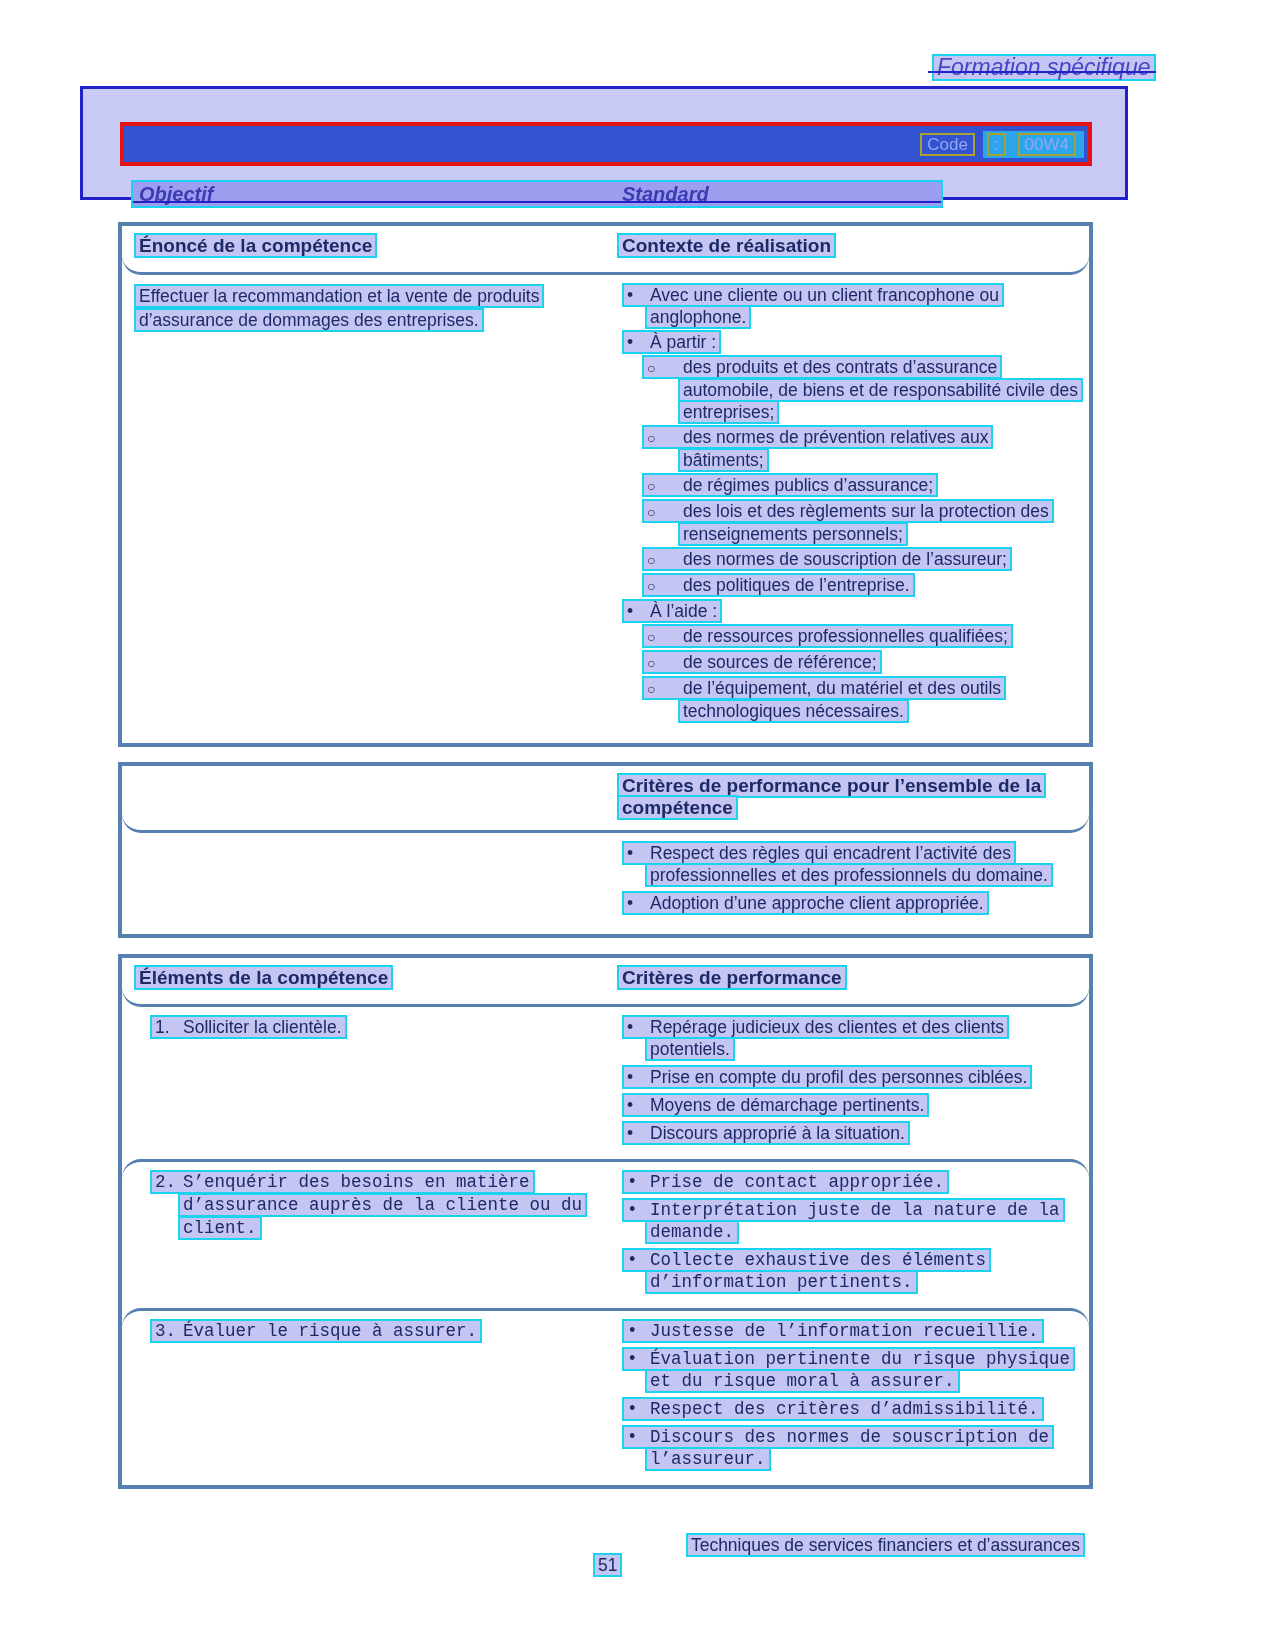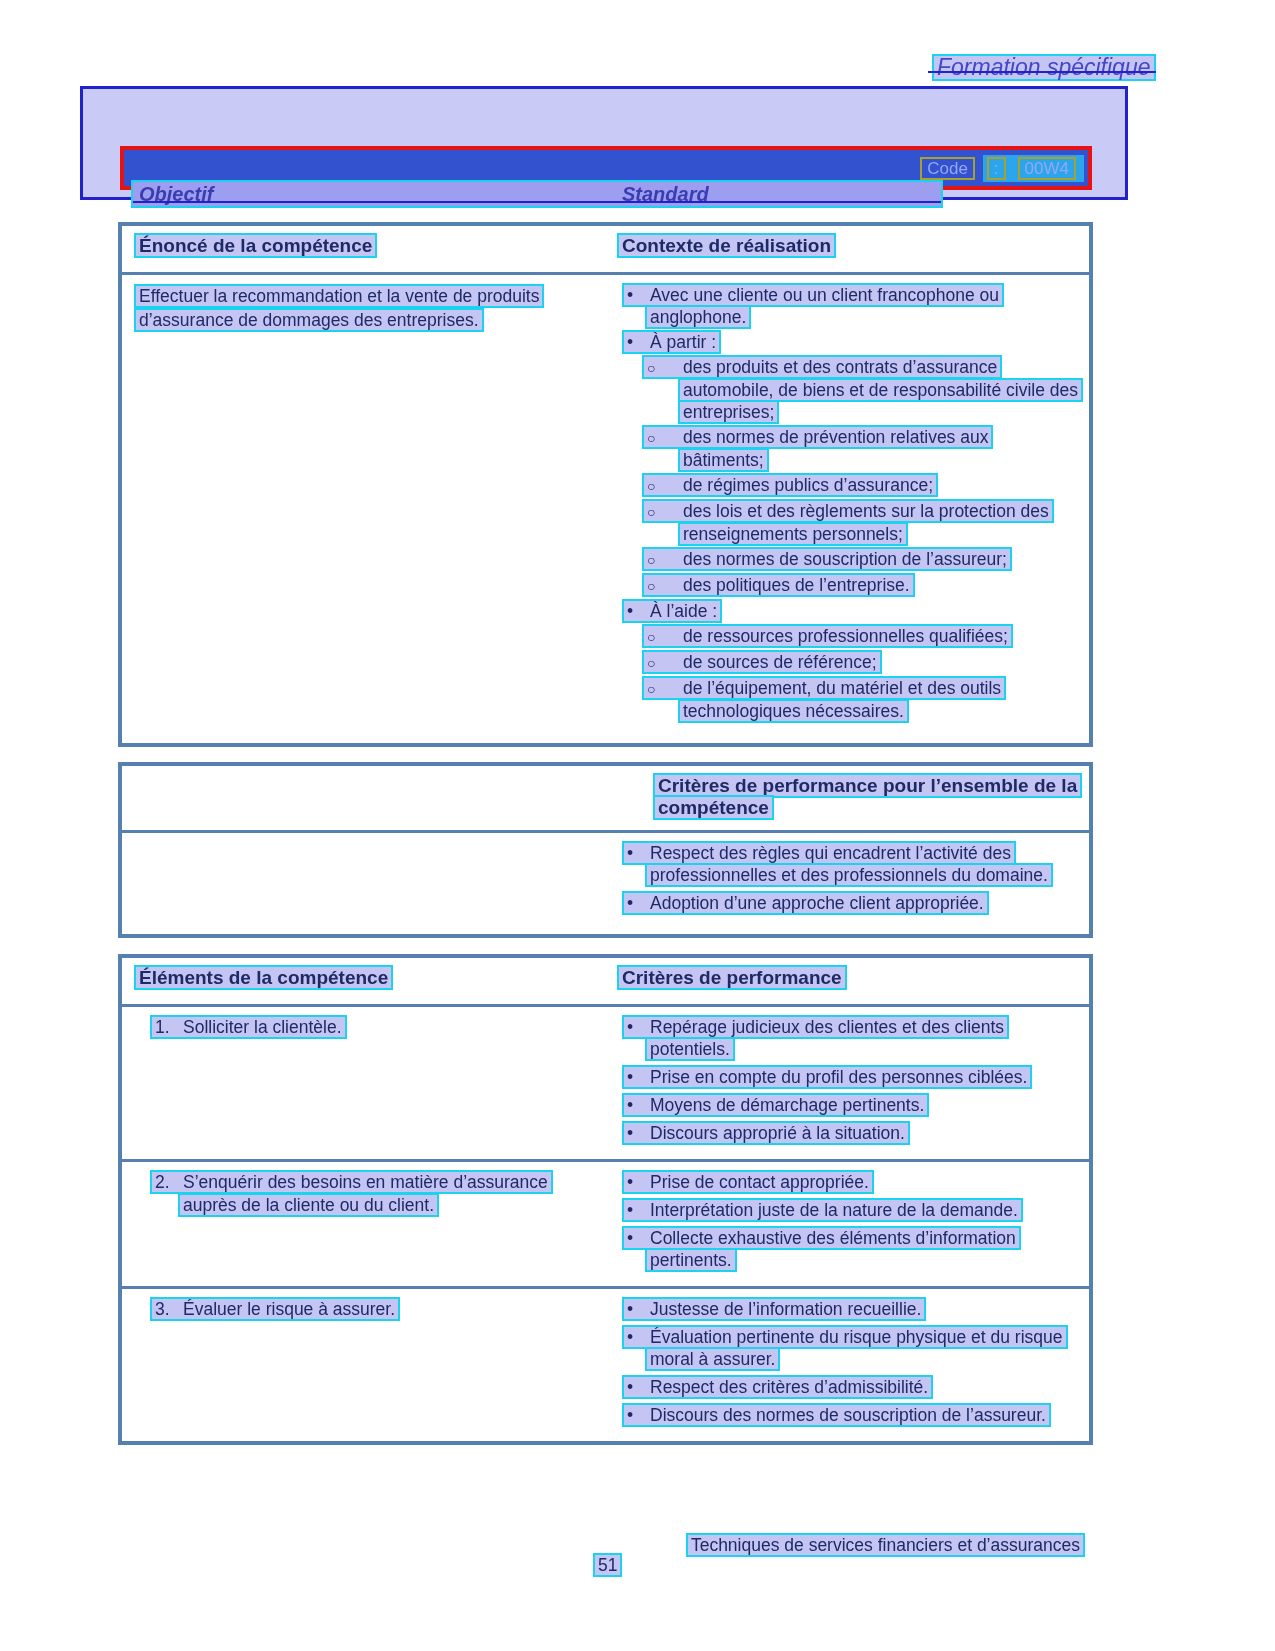--- a/index.html
+++ b/index.html
@@ -35,21 +35,20 @@
     background:var(--accent-box-bg,#cacaf7);
     border:3px solid var(--accent-box-border,#2222cb);
   }
   .banner {
     position:absolute; left:37px; top:33px; width:972px; height:44px;
     box-sizing:border-box;
     background:var(--banner-bg,#3352cf);
     border:4px solid var(--banner-border,#e41414);
     display:flex; align-items:center; justify-content:flex-end;
     padding-right:4px;
-    margin-top:24px;
   }
   .code-chip {
     border:2px solid var(--code-chip-border,#a8a12f);
     color:#96a6f2; font-size:17px; line-height:19px; padding:0 5px;
     white-space:nowrap;
   }
   .code-band {
     display:flex; align-items:center; gap:12px;
     background:var(--code-band-bg,#2ba6ea);
     padding:2px 8px 2px 4px; margin-left:8px;
@@ -69,25 +68,25 @@
 
   
   .tbl {
     position:absolute; left:118px; width:975px; box-sizing:border-box;
     border:4px solid var(--table-border,#5580b0);
     background:#fff; font-size:17.5px; line-height:22px;
   }
   .tbl1 { top:222px; min-height:525px; }
   .tbl2 { top:762px; min-height:176px; }
   .tbl3 { top:954px; min-height:466px; }
-  .tr { display:flex; }
+  .tr { display:flex;border-radius:19px; }
   .tr.head { border-bottom:3px solid var(--table-border,#5580b0); }
   .tbl1 .tr.head, .tbl3 .tr.head { min-height:46px; }
-  .tbl2 .tr.head { min-height:64px;padding-left:36px; }
-  .tbl3 .tr.body + .tr.body { border-top:3px solid var(--table-border,#5580b0); }
+  .tbl2 .tr.head { min-height:64px; }
+  .tbl3 .tr.body + .tr.body { border-top:3px solid var(--table-border,#5580b0);font-family:Liberation Mono, monospace; }
   .tbl3 .row1 { min-height:142px; }
   .tbl3 .row2 { min-height:114px; }
   .td { box-sizing:border-box; }
   .td.left  { width:495px; padding:9px 14px 9px 12px; }
   .td.right { flex:1; padding:9px 10px 9px 0; }
 
   .item { margin-bottom:3px; }
   .tbl2 .item { margin-bottom:6px; }
   .tbl3 .item { margin-bottom:6px; }
   .lvl-1 { margin-left:5px;  padding-left:23px; text-indent:-23px; }

